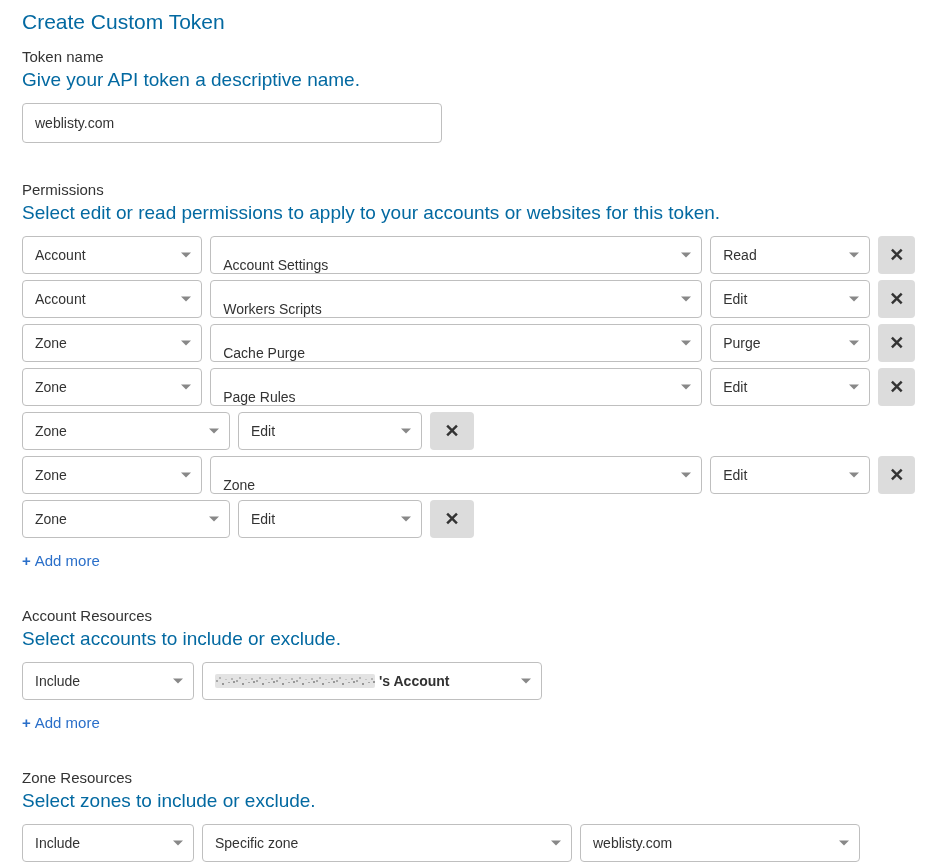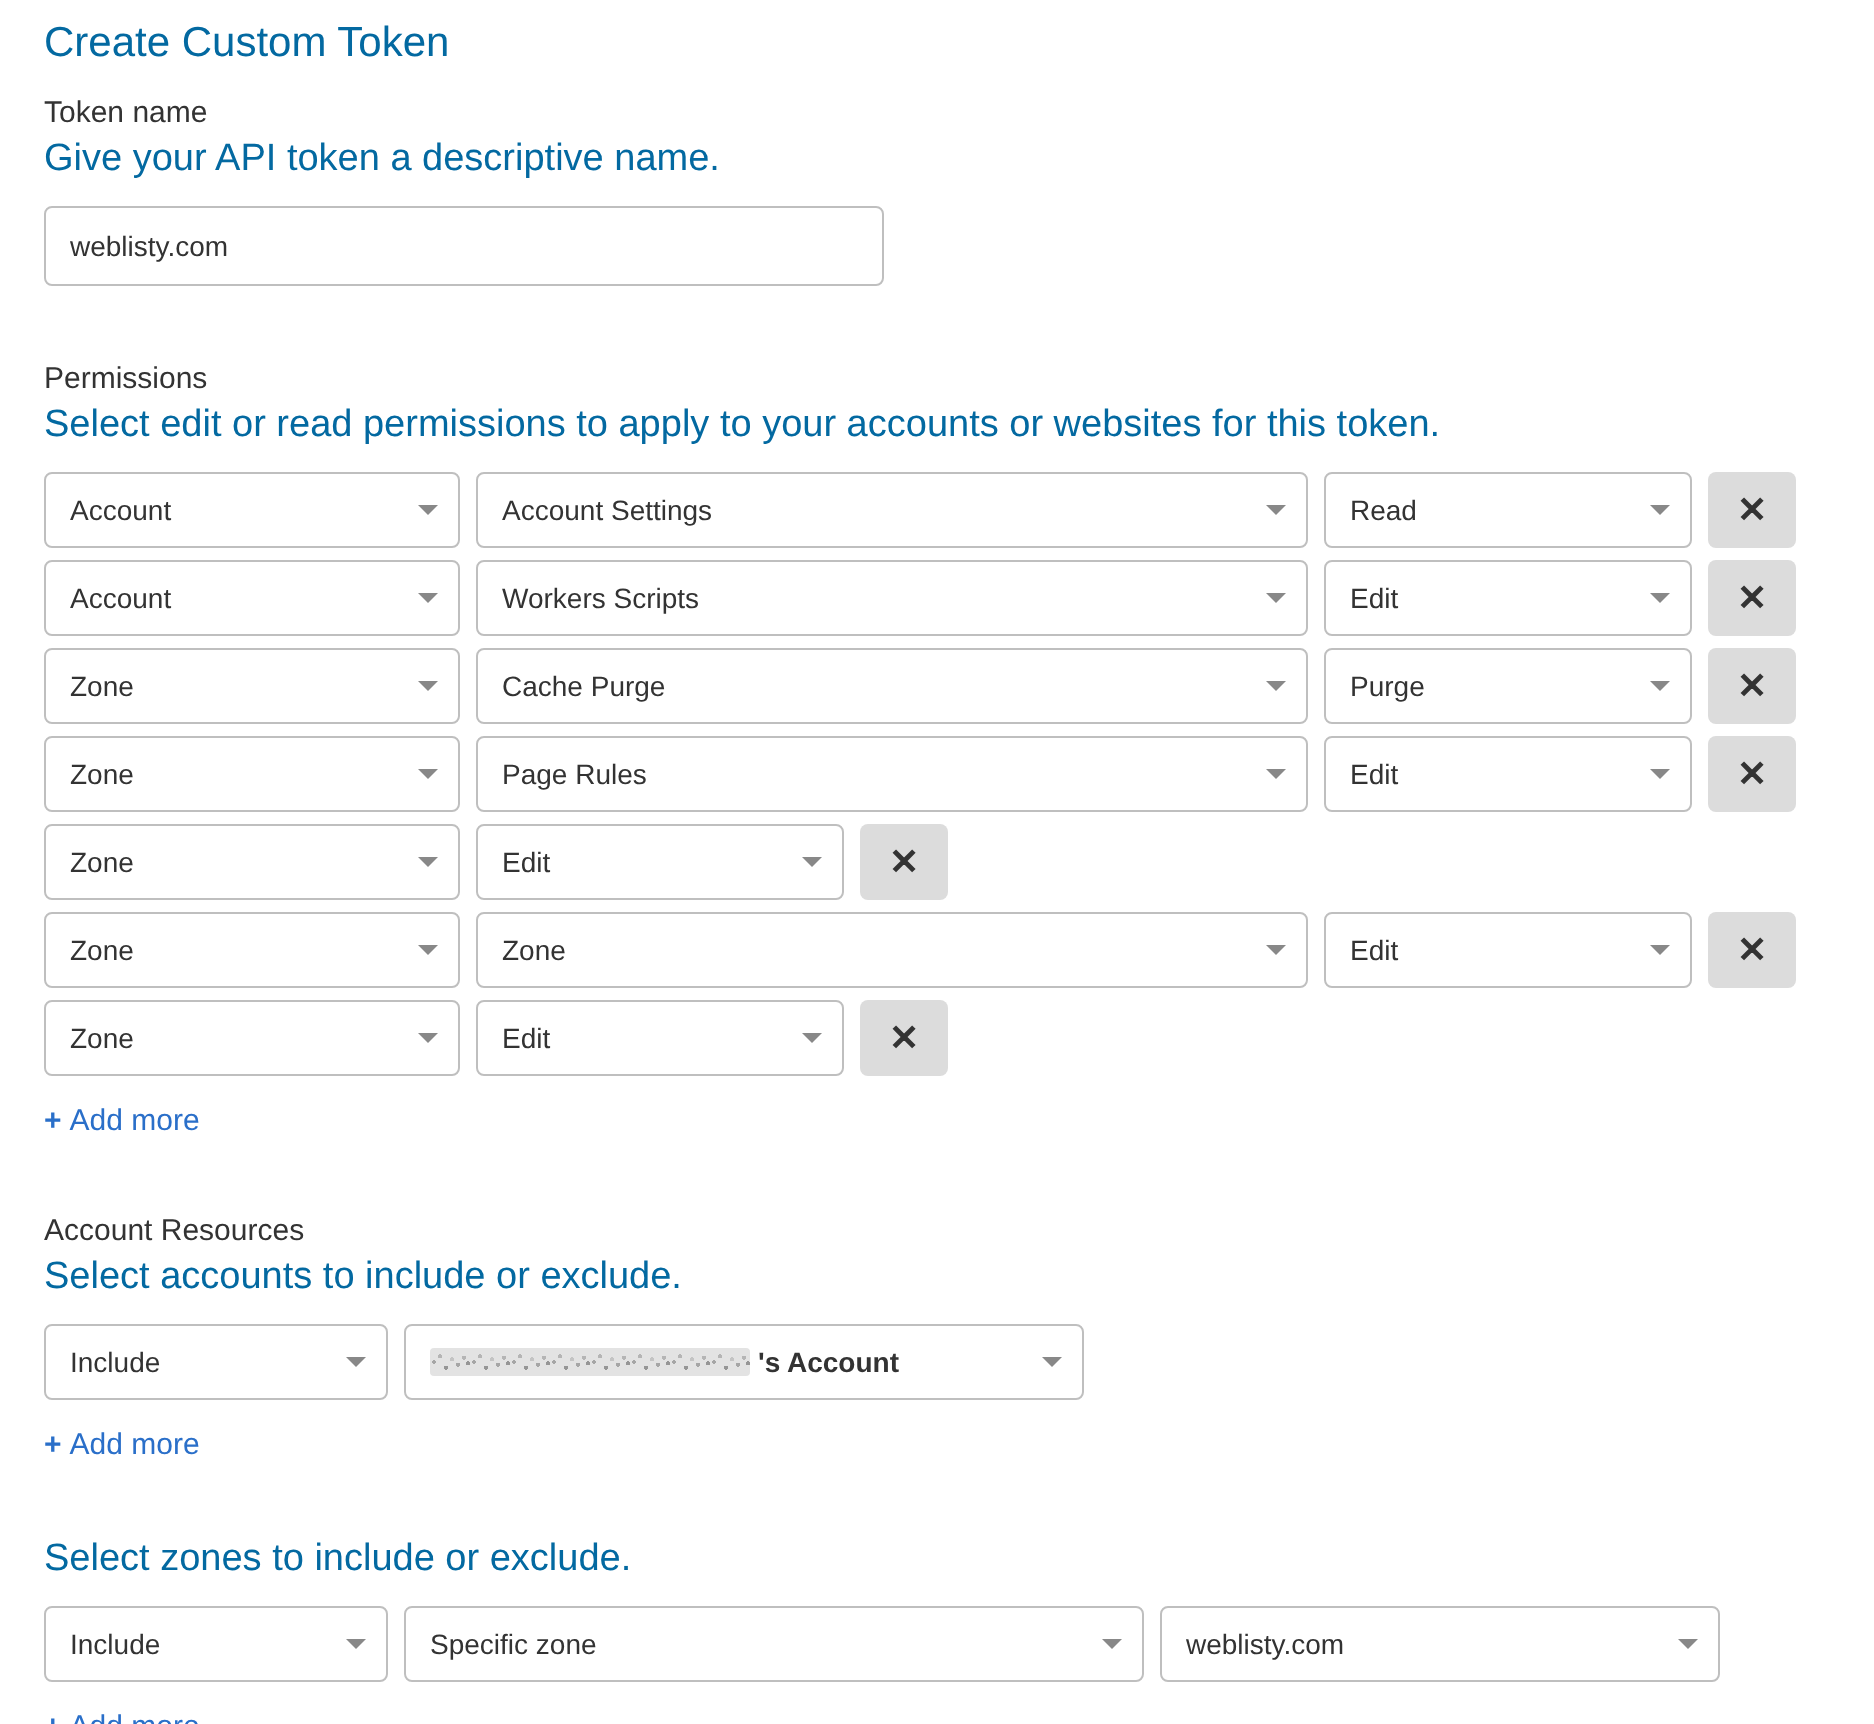--- a/index.html
+++ b/index.html
@@ -69,21 +69,21 @@
     right: 10px;
     top: 50%;
     transform: translateY(-50%);
     width: 0;
     height: 0;
     border-left: 5px solid transparent;
     border-right: 5px solid transparent;
     border-top: 5px solid #888;
   }
   .w-scope   { width: 208px; }
-  .w-item    { width: 416px; flex: none; }
+  .w-item    { width: 492px; flex: none; align-items: flex-end; }
   .w-action  { width: 184px; }
   .w-inc     { width: 172px; }
   .w-acct    { width: 340px; font-weight: bold; }
   .w-zonesel { width: 370px; }
   .w-zone    { width: 280px; }
   .remove-btn {
     width: 44px;
     height: 38px;
     border-radius: 4px;
     background: #dcdcdc;
@@ -286,20 +286,21 @@
     </div>
   </div>
 
   <div class="add-more">
     <span class="plus">+</span>
     <span>Add more</span>
   </div>
 </div>
 
 <div class="section-block" style="margin-bottom:10px;">
+  <div class="section-label">Zone Resources</div>
   <div class="section-helper">Select zones to include or exclude.</div>
 
   <div class="zone-row">
     <div class="select w-inc">
       <span>Include</span>
       <span class="caret"></span>
     </div>
     <div class="select w-zonesel">
       <span>Specific zone</span>
       <span class="caret"></span>

